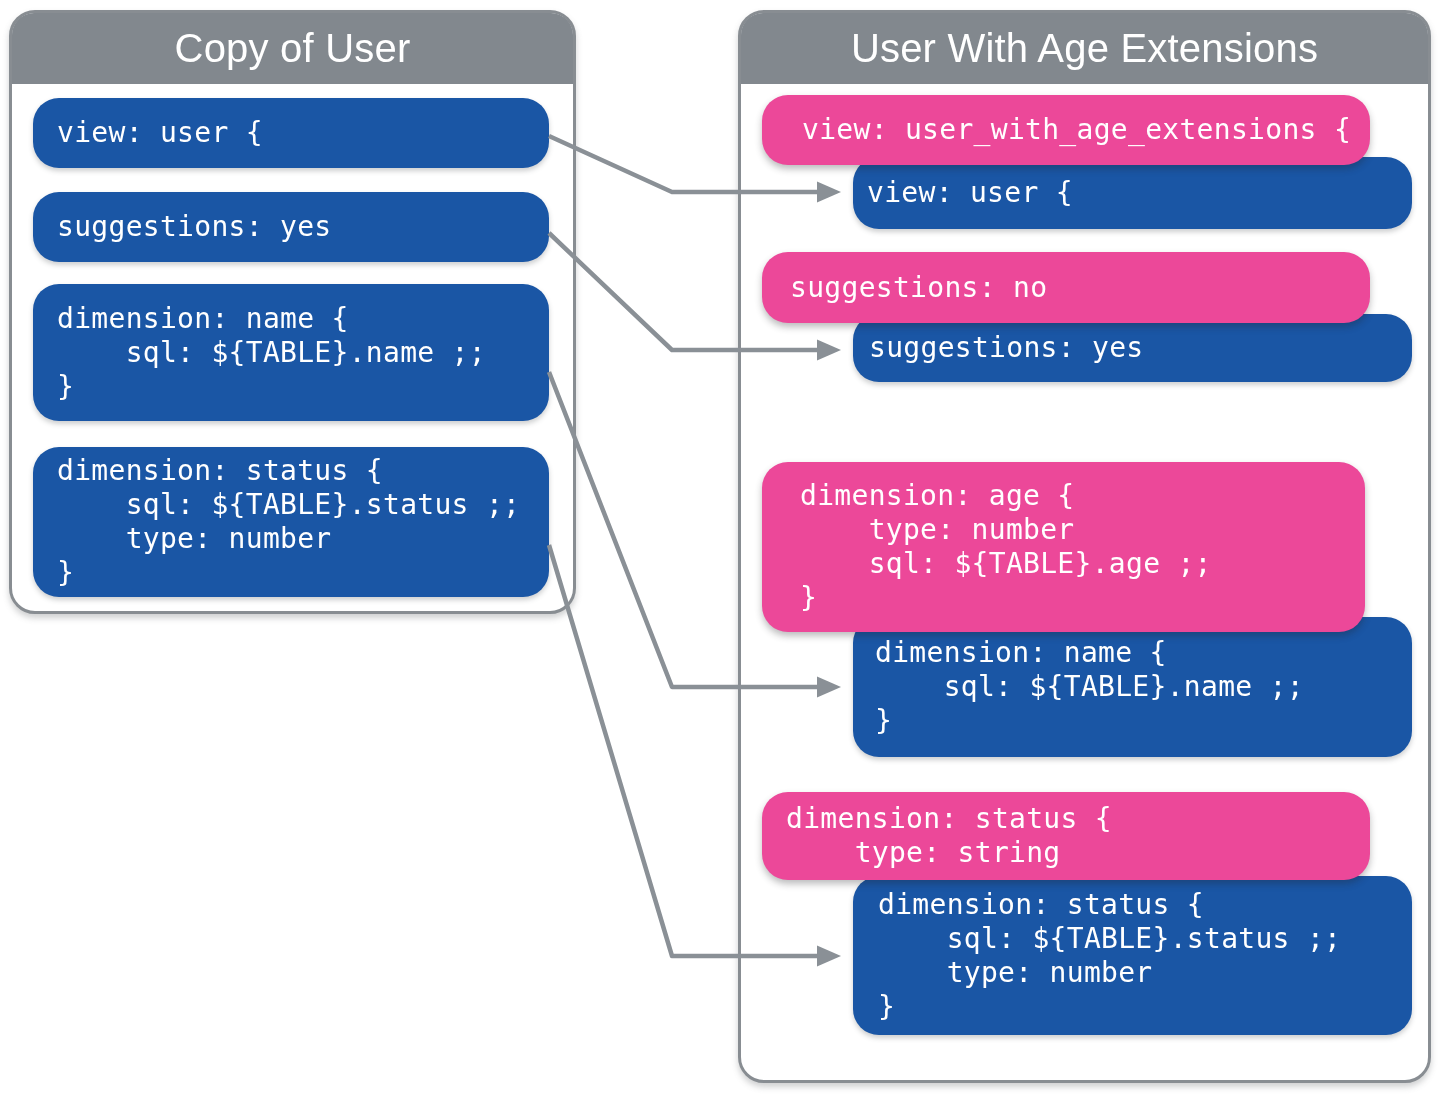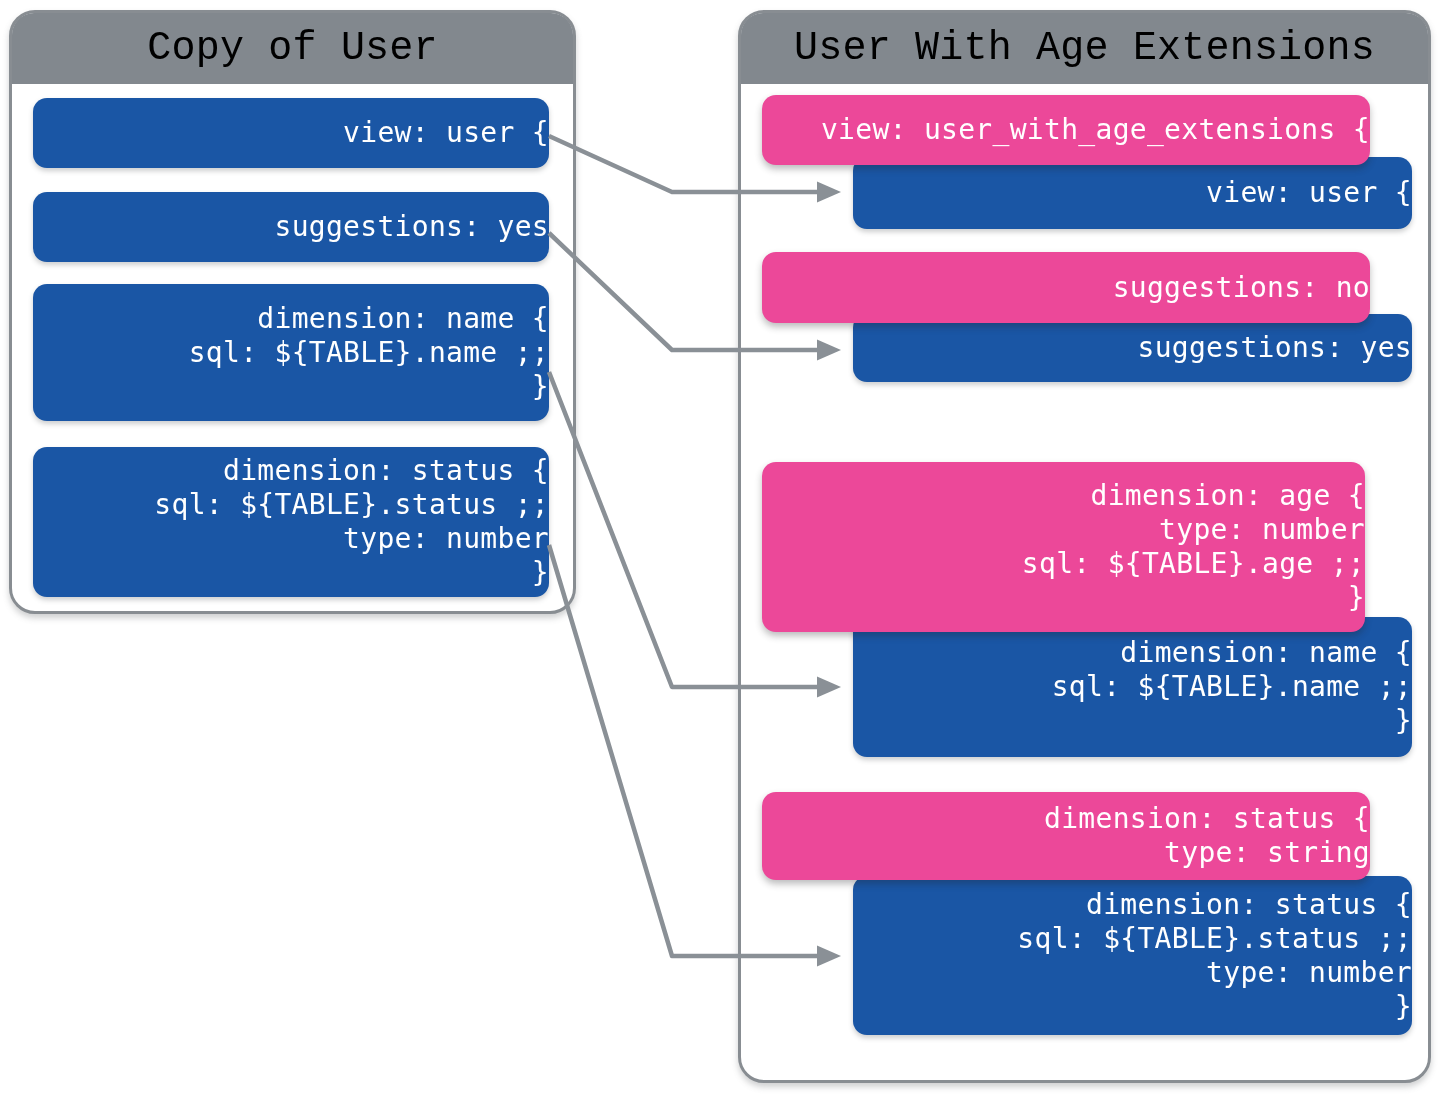--- a/index.html
+++ b/index.html
@@ -19,33 +19,32 @@
     z-index:1;
   }
   .panel-header{
     position:absolute;left:0;top:0;right:0;
     height:71px;
     background:#82888e;
     border-radius:22px 22px 0 0;
     display:flex;align-items:center;justify-content:center;
   }
   .panel-title{
-    color:#000000;
-    font-family:Liberation Mono, monospace;
+    color:#ffffff;
+    font-family:Liberation Sans, sans-serif;
     font-weight:500;
     font-size:40px;
     letter-spacing:0.2px;
     white-space:nowrap;
   }
   .code-block{
     position:absolute;
-    border-radius:14px;
+    border-radius:26px;
     display:flex;flex-direction:column;justify-content:center;
     box-sizing:border-box;
-    align-items:flex-end;
   }
   .code-block.dark{
     background:#1a56a5;
     z-index:2;
     box-shadow:0 3px 5px rgba(60,64,67,0.25);
   }
   .code-block.light{
     background:#ec4899;
     z-index:3;
     box-shadow:0 4px 7px rgba(32,33,36,0.30);

